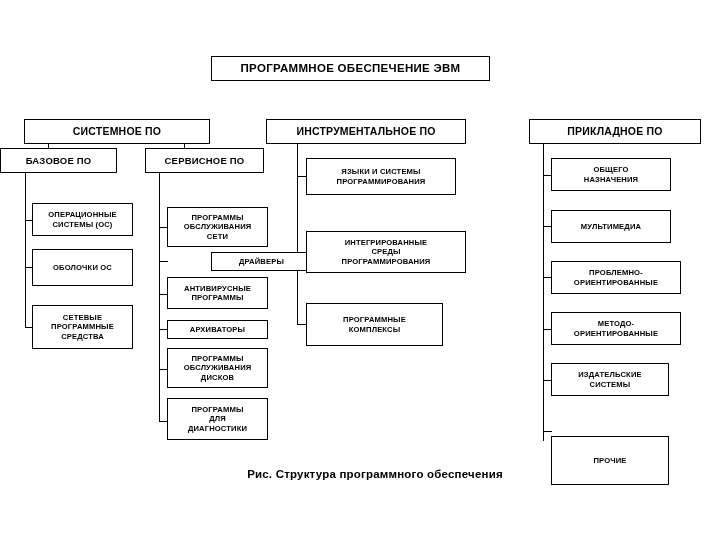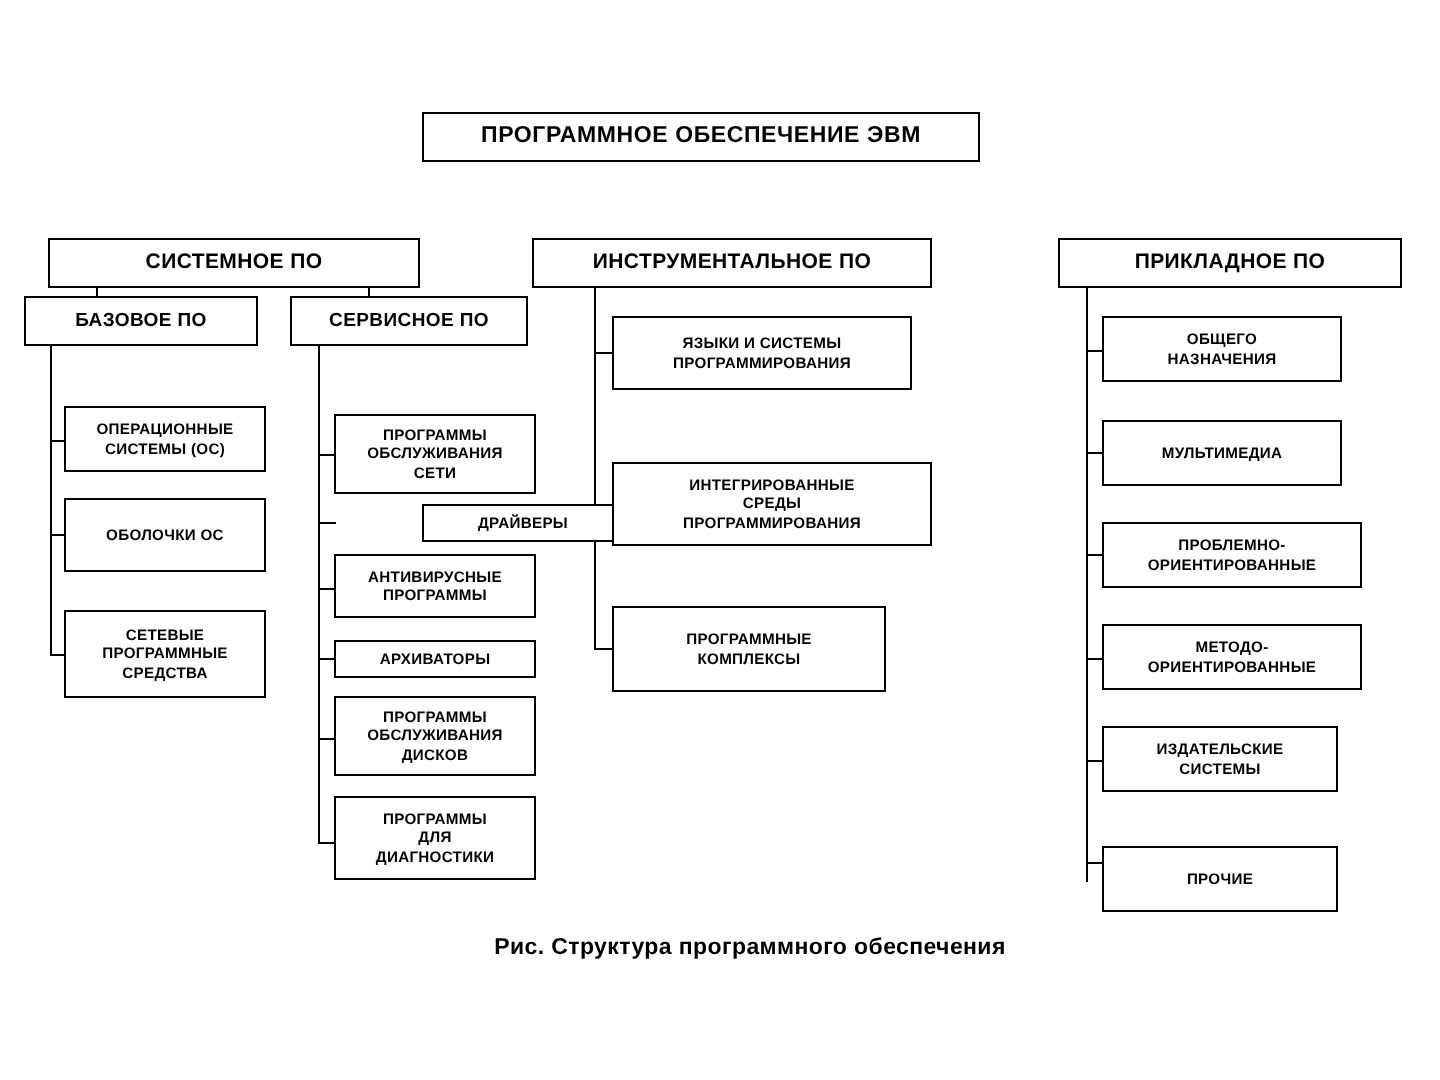--- a/index.html
+++ b/index.html
@@ -40,21 +40,21 @@
 
   <div class="box lvl2" style="left:266px;top:96px;width:200px;height:25px;">ИНСТРУМЕНТАЛЬНОЕ ПО</div>
 
   <div class="box lvl2" style="left:529px;top:96px;width:172px;height:25px;">ПРИКЛАДНОЕ ПО</div>
 
   <div class="line vline" style="left:116px;top:121px;height:14px;"></div>
   <div class="line hline" style="left:48px;top:134px;width:137px;"></div>
   <div class="line vline" style="left:48px;top:134px;height:14px;"></div>
   <div class="line vline" style="left:184px;top:134px;height:14px;"></div>
 
-  <div class="box lvl3" style="left:12px;top:148px;width:117px;height:25px;">БАЗОВОЕ ПО</div>
+  <div class="box lvl3" style="left:0;top:148px;width:117px;height:25px;">БАЗОВОЕ ПО</div>
 
   <div class="box lvl3" style="left:145px;top:148px;width:119px;height:25px;">СЕРВИСНОЕ ПО</div>
 
   <div class="line vline" style="left:25px;top:173px;height:155px;"></div>
   <div class="line hline" style="left:25px;top:220px;width:8px;"></div>
   <div class="line hline" style="left:25px;top:267px;width:8px;"></div>
   <div class="line hline" style="left:25px;top:327px;width:8px;"></div>
 
   <div class="box leaf" style="left:32px;top:203px;width:101px;height:33px;">ОПЕРАЦИОННЫЕ
 СИСТЕМЫ (ОС)</div>
@@ -108,17 +108,17 @@
 
   <div class="box leaf" style="left:551px;top:158px;width:120px;height:33px;">ОБЩЕГО
 НАЗНАЧЕНИЯ</div>
   <div class="box leaf" style="left:551px;top:210px;width:120px;height:33px;">МУЛЬТИМЕДИА</div>
   <div class="box leaf" style="left:551px;top:261px;width:130px;height:33px;">ПРОБЛЕМНО-
 ОРИЕНТИРОВАННЫЕ</div>
   <div class="box leaf" style="left:551px;top:312px;width:130px;height:33px;">МЕТОДО-
 ОРИЕНТИРОВАННЫЕ</div>
   <div class="box leaf" style="left:551px;top:363px;width:118px;height:33px;">ИЗДАТЕЛЬСКИЕ
 СИСТЕМЫ</div>
-  <div class="box leaf" style="left:551px;top:423px;width:118px;height:33px;">ПРОЧИЕ</div>
+  <div class="box leaf" style="left:551px;top:436px;width:118px;height:49px;">ПРОЧИЕ</div>
 
   <div class="caption" style="top:468px;padding-left:15px;">Рис. Структура программного обеспечения</div>
 
 </div>
 
 </body></html>

